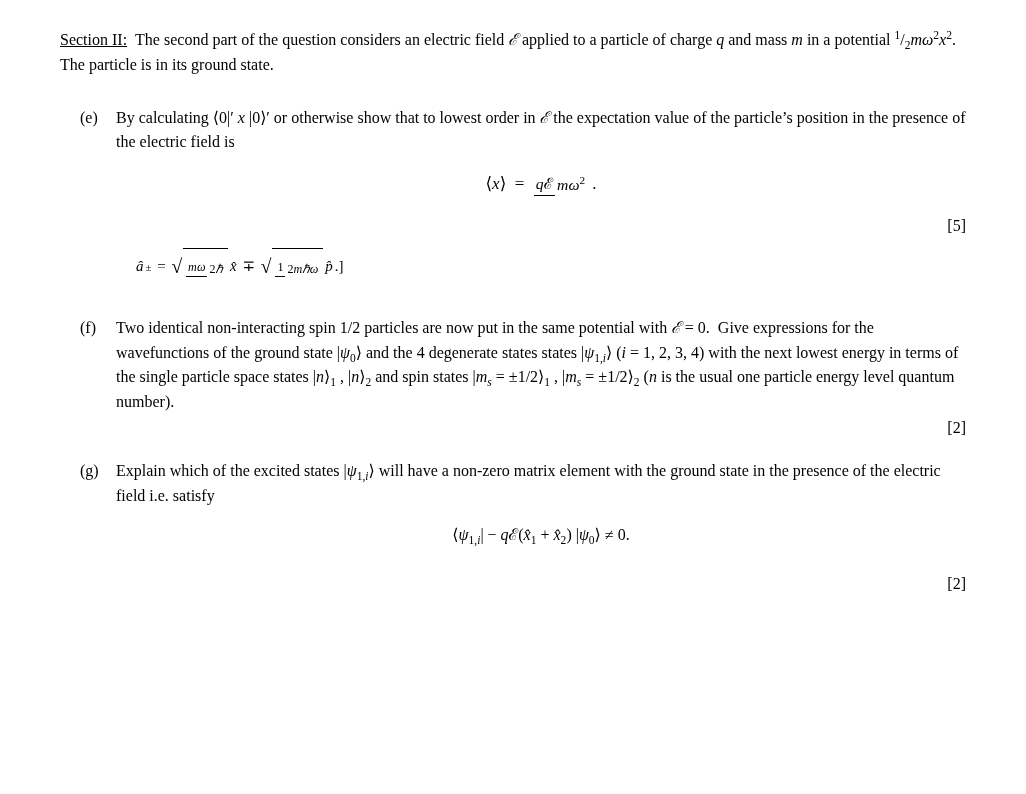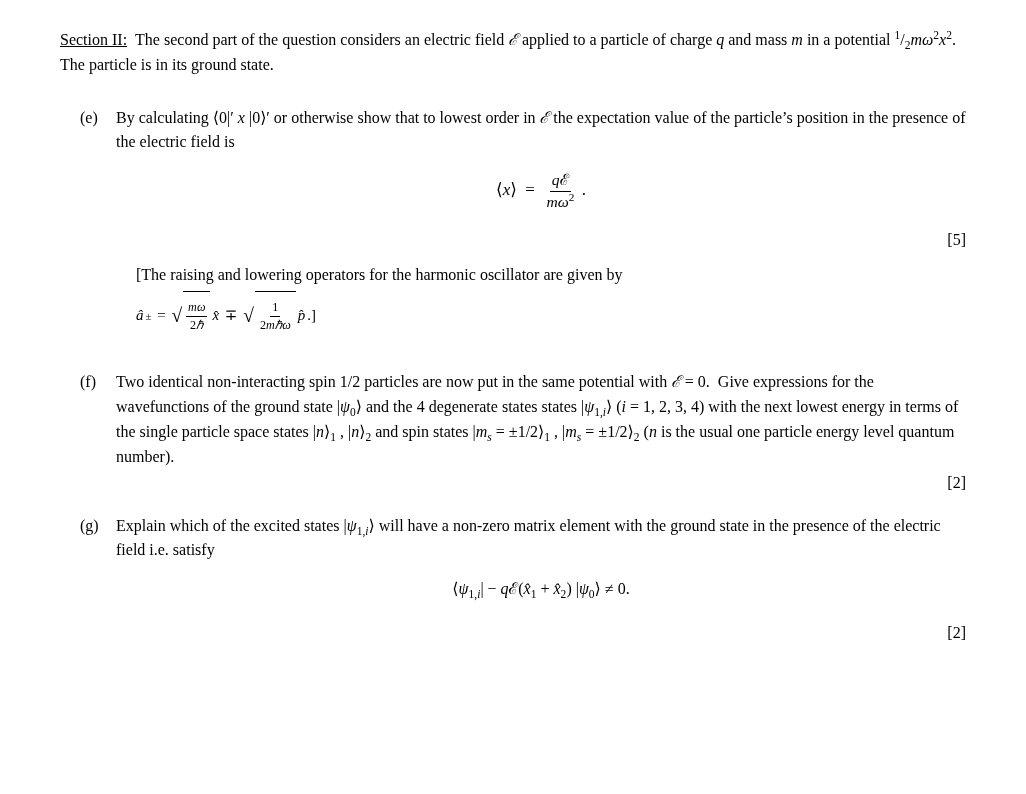--- a/index.html
+++ b/index.html
@@ -55,21 +55,21 @@
     
     .math-display {
       text-align: center;
       margin: 16px 0 16px 0;
       font-size: 17px;
     }
 
     
     .math-frac {
       display: inline-flex;
-      flex-direction: column;
+      flex-direction: row;
       align-items: center;
       vertical-align: middle;
       font-size: 0.92em;
       margin: 0 1px;
     }
 
     .math-frac .num {
       border-bottom: 1px solid #000;
       padding: 0 2px 1px 2px;
       line-height: 1.2;
@@ -159,21 +159,20 @@
           .
         </div>
 
         
         <div style="text-align: right; margin-top: 4px; margin-bottom: 8px;">
           <span>[5]</span>
         </div>
 
         
         <div class="raising-block">
-          <span>[The raising and lowering operators for the harmonic oscillator are given by</span>
           <div class="operator-line">
             <em>â</em><sup>±</sup>
             &nbsp;=&nbsp;
             <span class="math-sqrt">
               <span class="sqrt-symbol">√</span>
               <span class="sqrt-content">
                 <span class="math-frac">
                   <span class="num"><em>m</em><em>ω</em></span>
                   <span class="den">2<em>ℏ</em></span>
                 </span>
@@ -211,21 +210,21 @@
     </div>
   </div>
 
   <div class="part-block" style="position: relative;">
     <div class="part-label">
       <span class="part-letter">(g)</span>
       <div class="part-text">
         Explain which of the excited states |<em>ψ</em><sub>1,<em>i</em></sub>⟩ will have a non-zero matrix element with
         the ground state in the presence of the electric field i.e. satisfy
 
-        <div class="math-display" style="margin-top: 14px; margin-bottom: 18px; font-size: 16px;">
+        <div class="math-display" style="margin-top: 14px; margin-bottom: 24px; font-size: 16px;">
           ⟨<em>ψ</em><sub>1,<em>i</em></sub>| − <em>q</em>ℰ(<em>x̂</em><sub>1</sub> + <em>x̂</em><sub>2</sub>) |<em>ψ</em><sub>0</sub>⟩ ≠ 0.
         </div>
       </div>
     </div>
     <div style="text-align: right; margin-top: 4px;">
       <span>[2]</span>
     </div>
   </div>
 
 </div>

